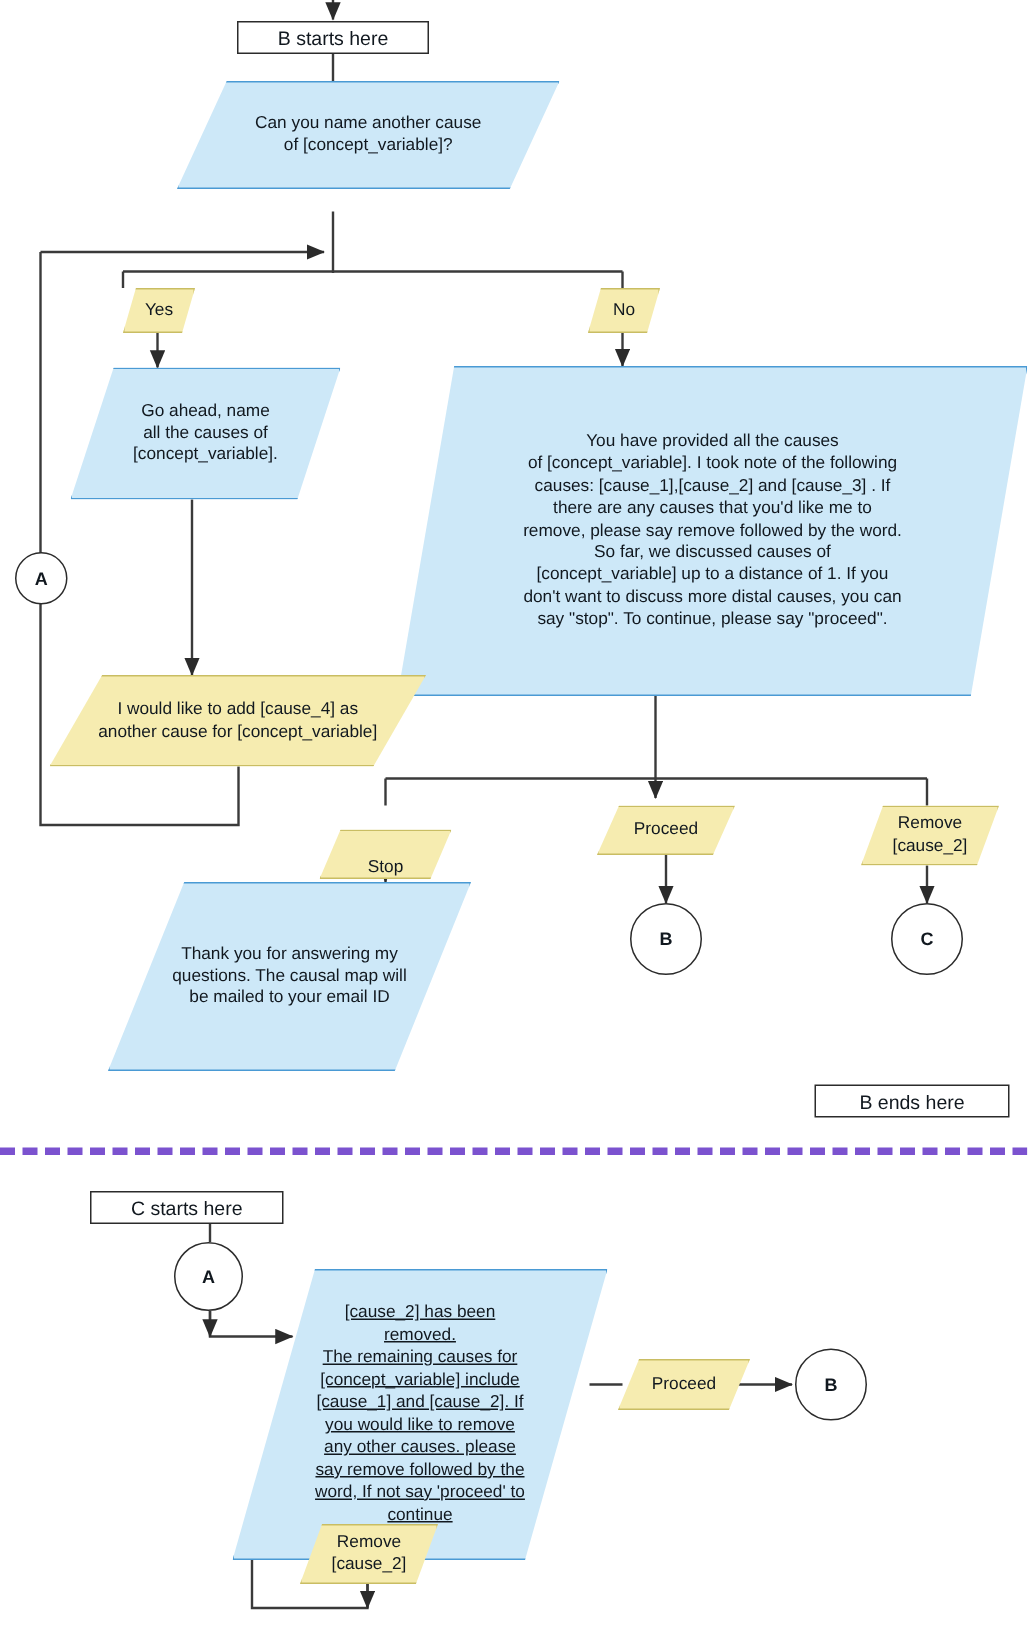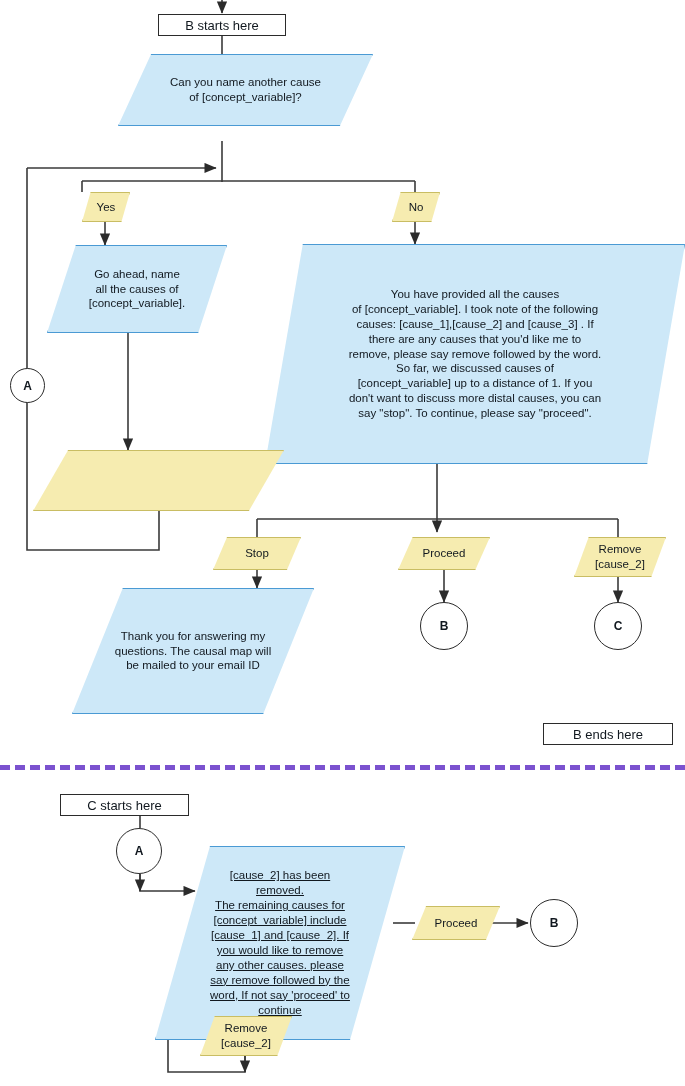--- a/index.html
+++ b/index.html
@@ -119,23 +119,25 @@
 don't want to discuss more distal causes, you can
 say "stop". To continue, please say "proceed".</span>
   </div>
 
   <div class="node circ" style="left:10px;top:368px;width:35px;height:35px;">
     <span>A</span>
   </div>
 
   <div class="node para yellow" style="left:33px;top:450px;width:251px;height:61px;">
     <div class="pbg" style="clip-path:polygon(14% 0,100% 0,86% 100%,0 100%);"></div>
-  </div>
-
-  <div class="node para yellow" style="left:213px;top:537px;width:88px;height:33px;">
+    <span class="ptxt" style="white-space: pre-line;">I would like to add [cause_4] as
+another cause for [concept_variable]</span>
+  </div>
+
+  <div class="node para yellow" style="left:213px;top:553px;width:88px;height:33px;align-items:flex-end;">
     <div class="pbg" style="clip-path:polygon(16% 0,100% 0,84% 100%,0 100%);"></div>
     <span class="ptxt">Stop</span>
   </div>
 
   <div class="node para yellow" style="left:398px;top:537px;width:92px;height:33px;">
     <div class="pbg" style="clip-path:polygon(16% 0,100% 0,84% 100%,0 100%);"></div>
     <span class="ptxt">Proceed</span>
   </div>
 
   <div class="node para yellow" style="left:574px;top:537px;width:92px;height:40px;">

